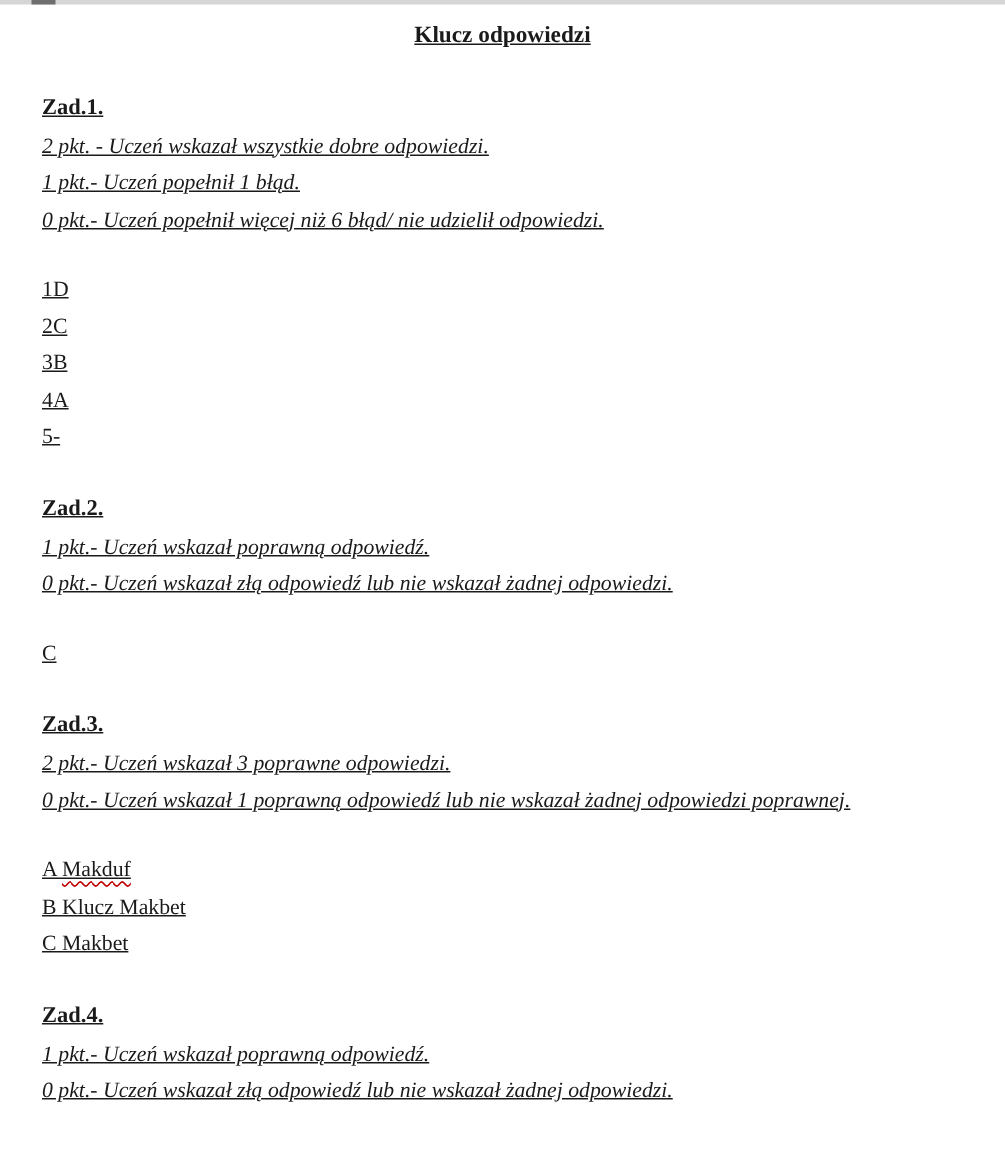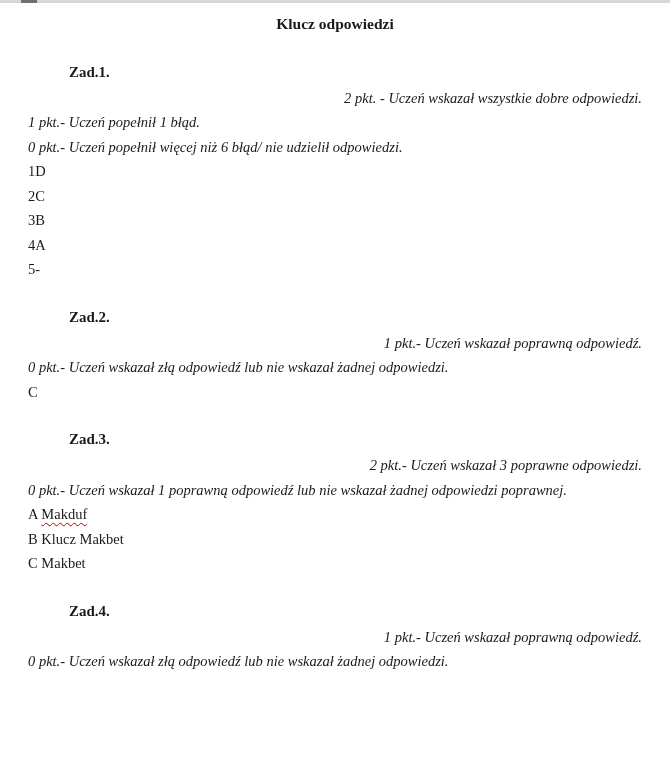--- a/index.html
+++ b/index.html
@@ -27,46 +27,46 @@
     top: 0; left: 21px;
     width: 16px; height: 3px;
     background: #6f6f6f;
   }
   .doc {
     position: absolute;
     top: 0; left: 0;
     width: 670px;
     padding: 0 28px;
     box-sizing: border-box;
+    text-decoration: underline;
   }
   .line {
     font-size: 14.5px;
     line-height: 24.5px;
     white-space: pre-wrap;
   }
   .title {
     margin-top: 12px;
     text-align: center;
     font-weight: bold;
     font-size: 15.5px;
   }
   .heading {
     margin-top: 23px;
     font-weight: bold;
     font-size: 15px;
-    margin-left: 41px;
   }
   .rubric {
     font-style: italic;
   }
   .rubric-first {
     margin-top: 1.5px;
-    text-align: right;
   }
   .answers {
+    margin-top: 22px;
   }
   .misspelled {
     text-decoration-line: underline;
     text-decoration-style: wavy;
     text-decoration-color: #c00000;
     text-decoration-thickness: 1px;
     text-underline-offset: 3px;
     text-align: right;
   }
 </style>

